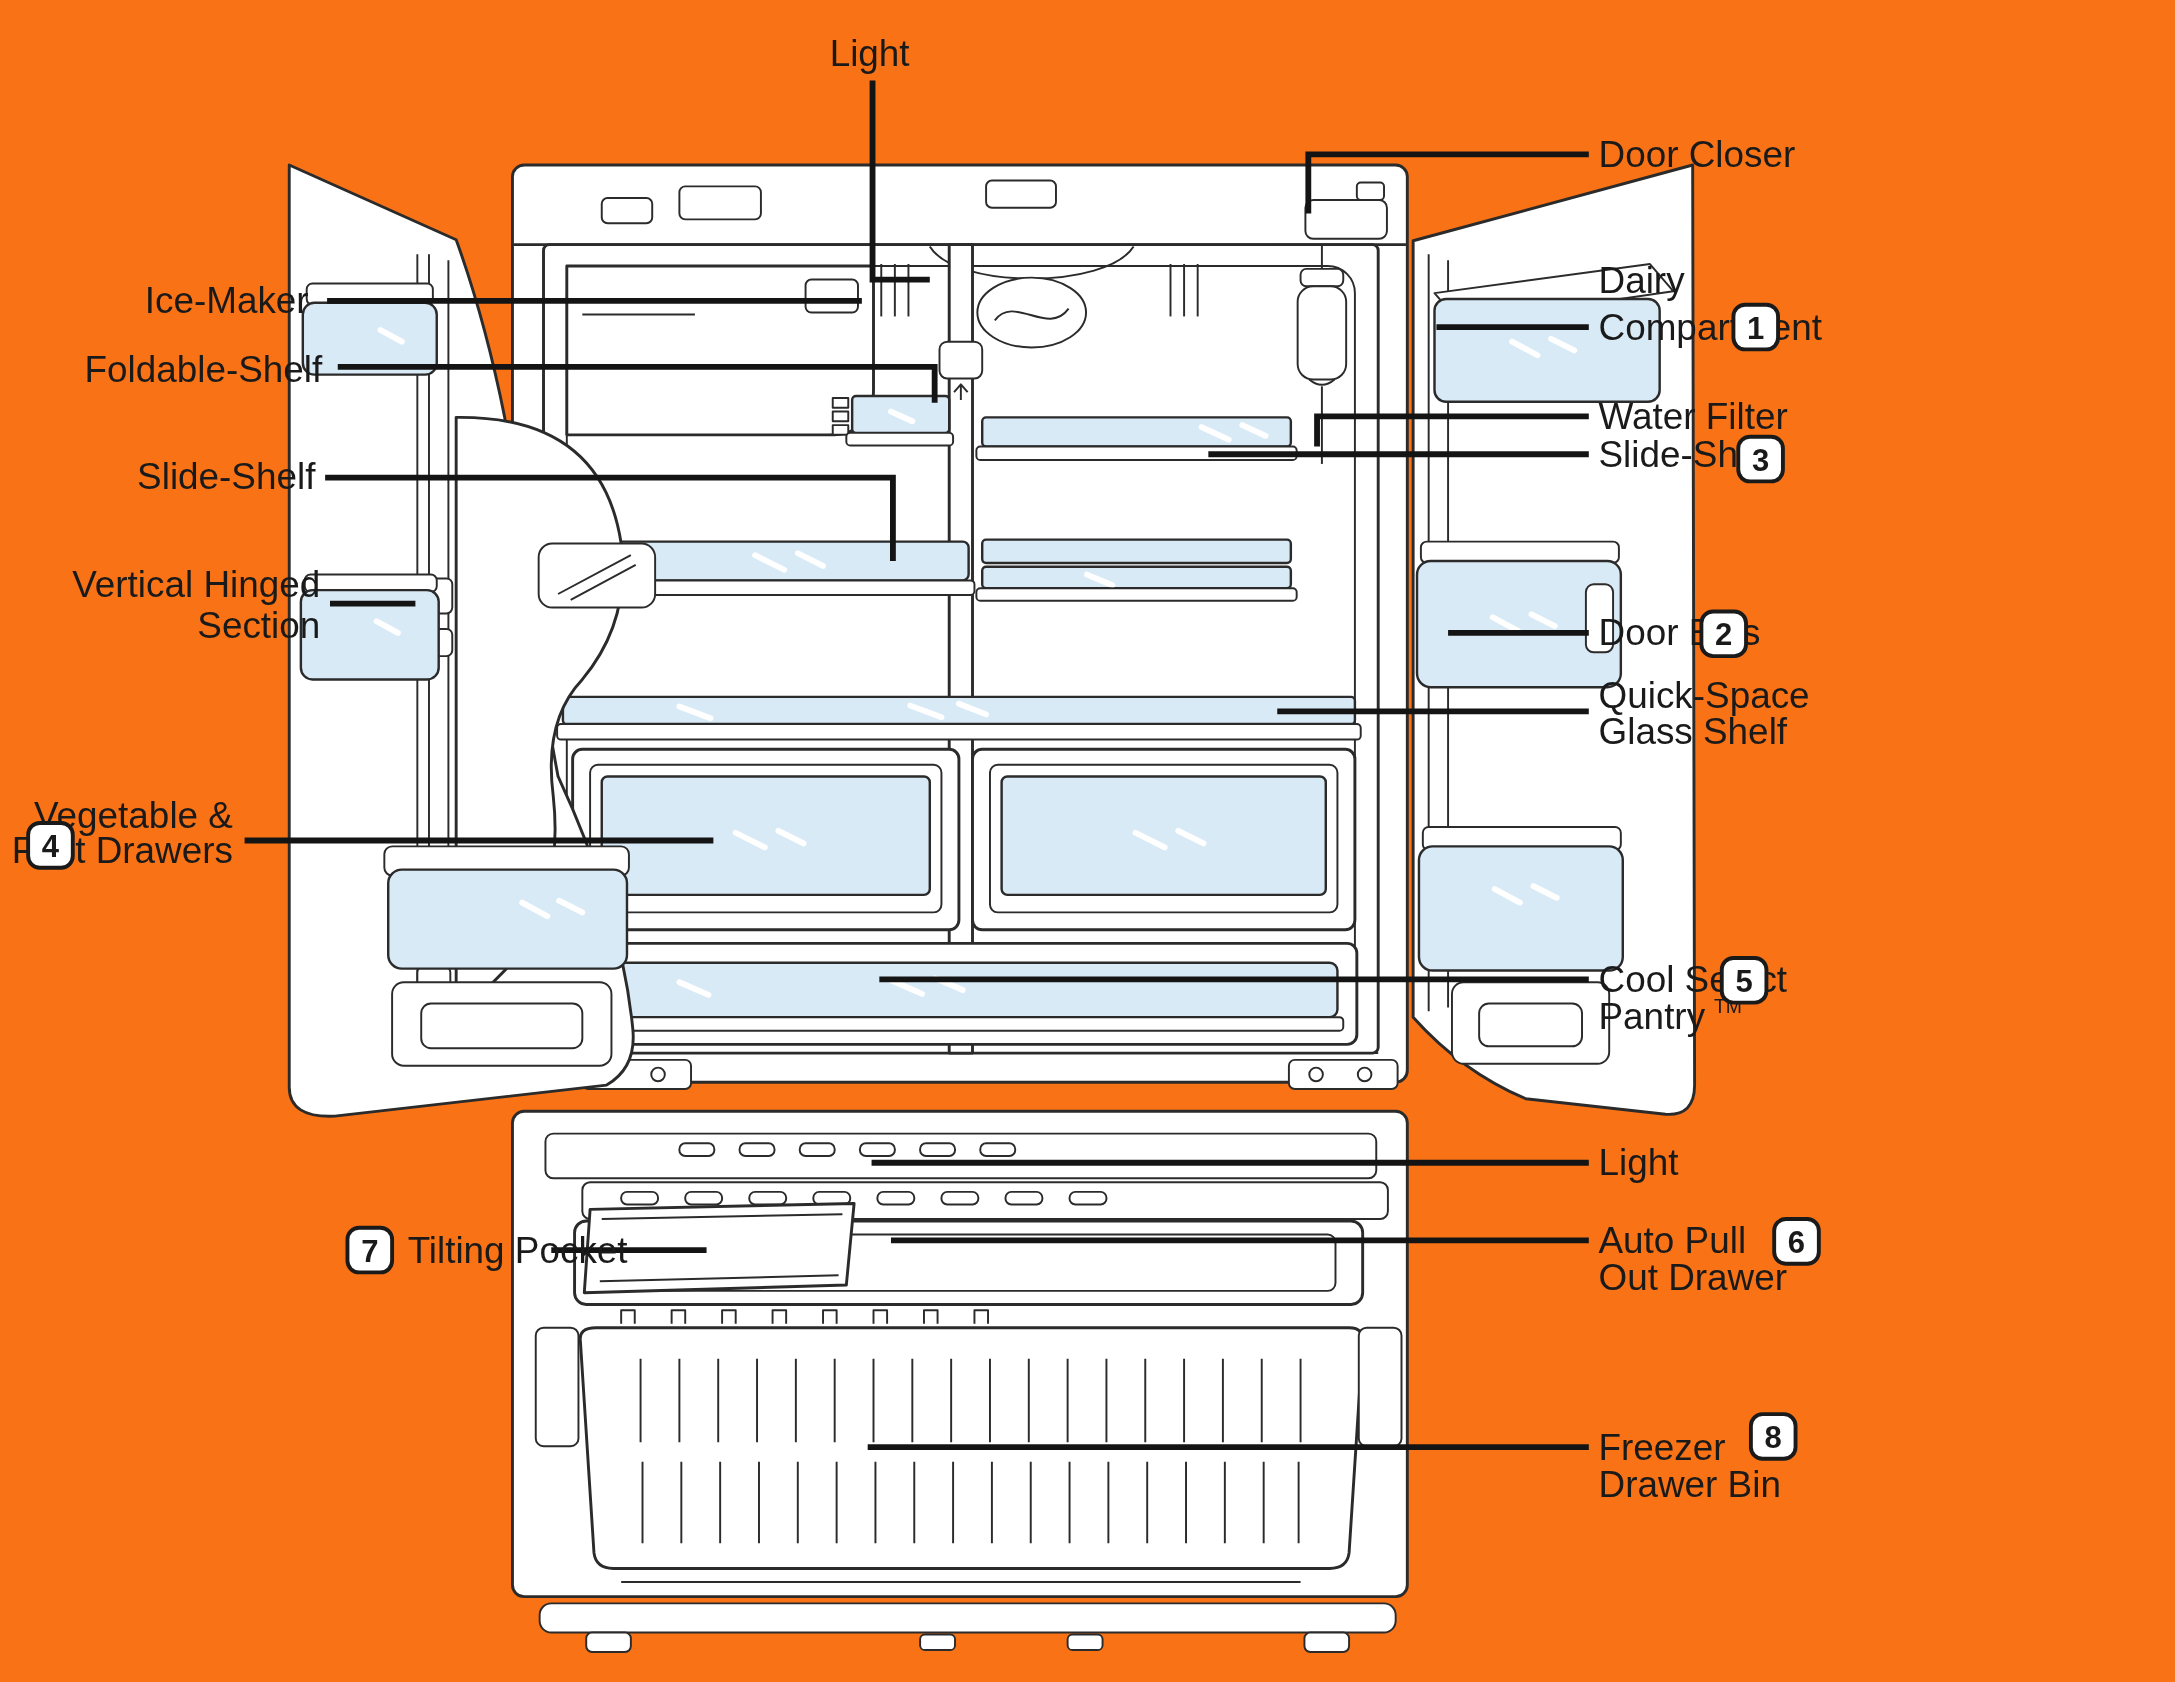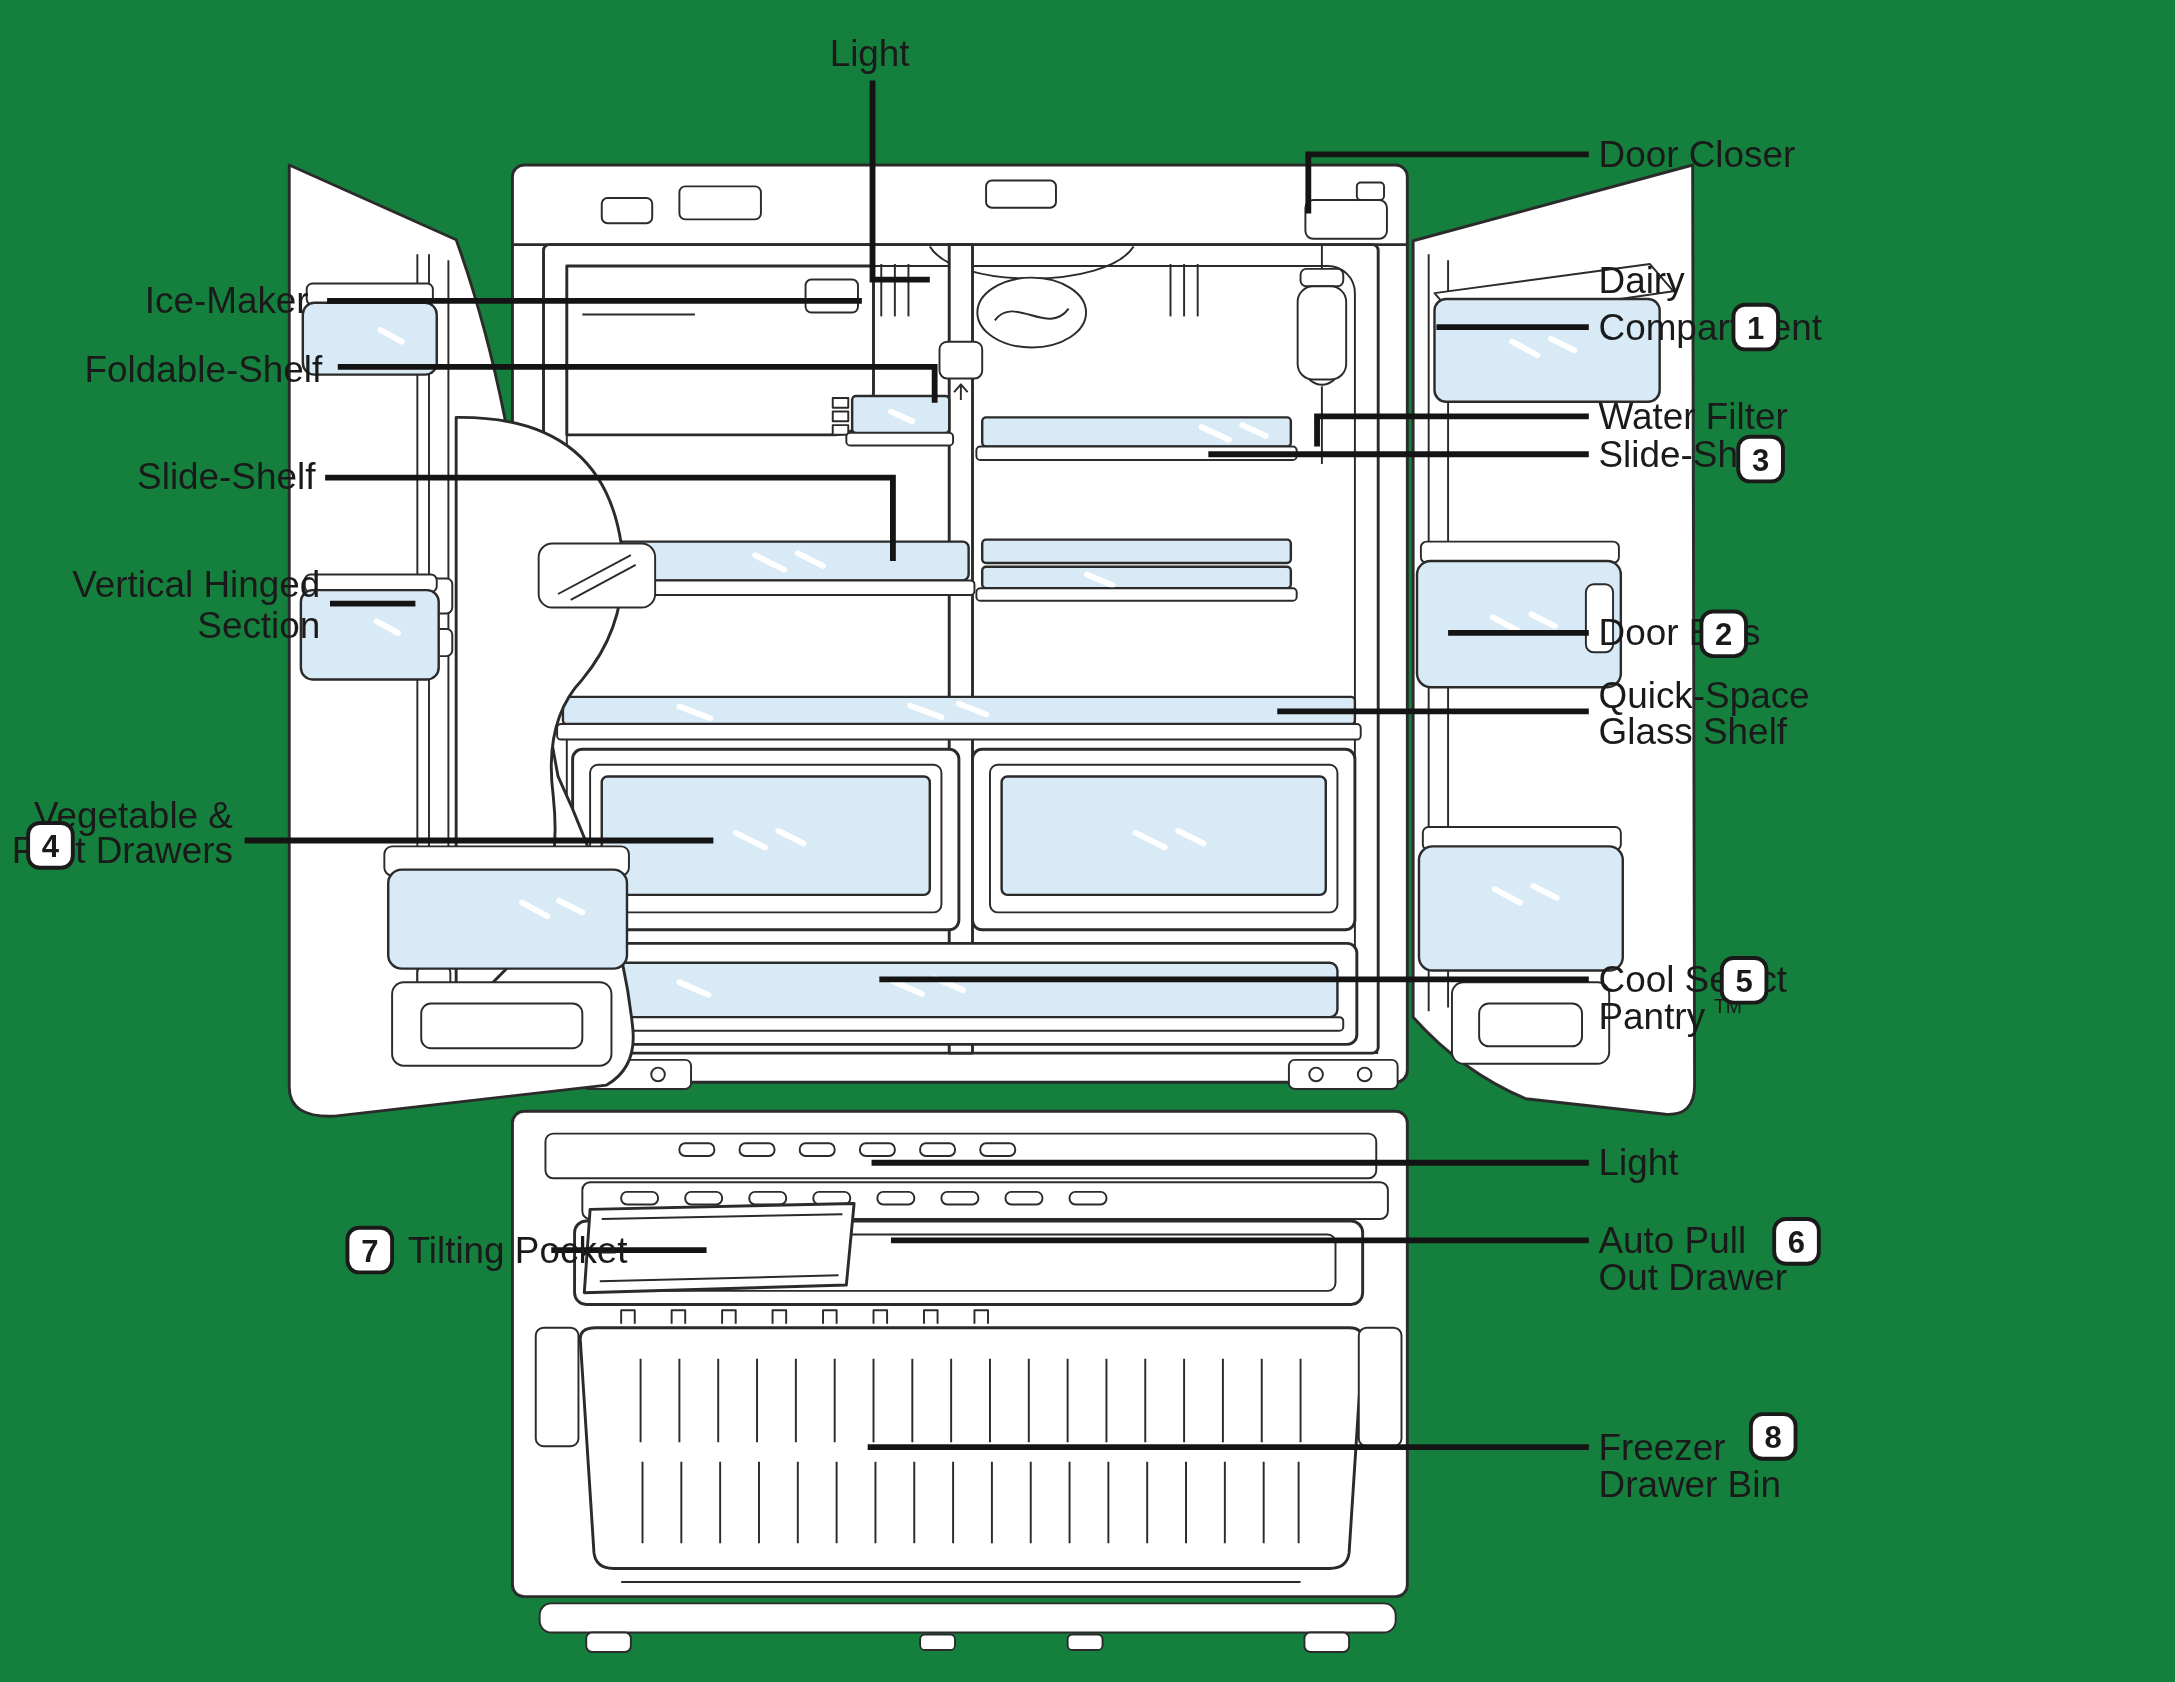--- a/index.html
+++ b/index.html
@@ -1,16 +1,16 @@
 <!DOCTYPE html>
 <html><head>
 <meta charset="utf-8">
 <style>
   html,body{margin:0;padding:0;background:#fff;}
-  .stage{position:relative;width:2176px;height:1683px;background:#15803d;overflow:hidden;
+  .stage{position:relative;width:2176px;height:1683px;background:#f97316;overflow:hidden;
          font-family:"Liberation Sans", sans-serif;}
   svg{display:block;}
   .ln{fill:none;stroke:#2b2b2b;stroke-width:3;stroke-linejoin:round;stroke-linecap:round;}
   .ln2{fill:none;stroke:#2b2b2b;stroke-width:2;stroke-linejoin:round;}
   .white{fill:#ffffff;stroke:#2b2b2b;stroke-width:3;stroke-linejoin:round;}
   .white2{fill:#ffffff;stroke:#2b2b2b;stroke-width:2;stroke-linejoin:round;}
   .glass{fill:#d9eaf7;stroke:#2b2b2b;stroke-width:2.5;stroke-linejoin:round;}
   .gloss{fill:none;stroke:#ffffff;stroke-width:6;stroke-linecap:round;}
   .leader{fill:none;stroke:#141414;stroke-width:6;stroke-linecap:butt;}
   .lbl{font-family:"Liberation Sans",sans-serif;font-size:38px;fill:#1a1a1a;}

